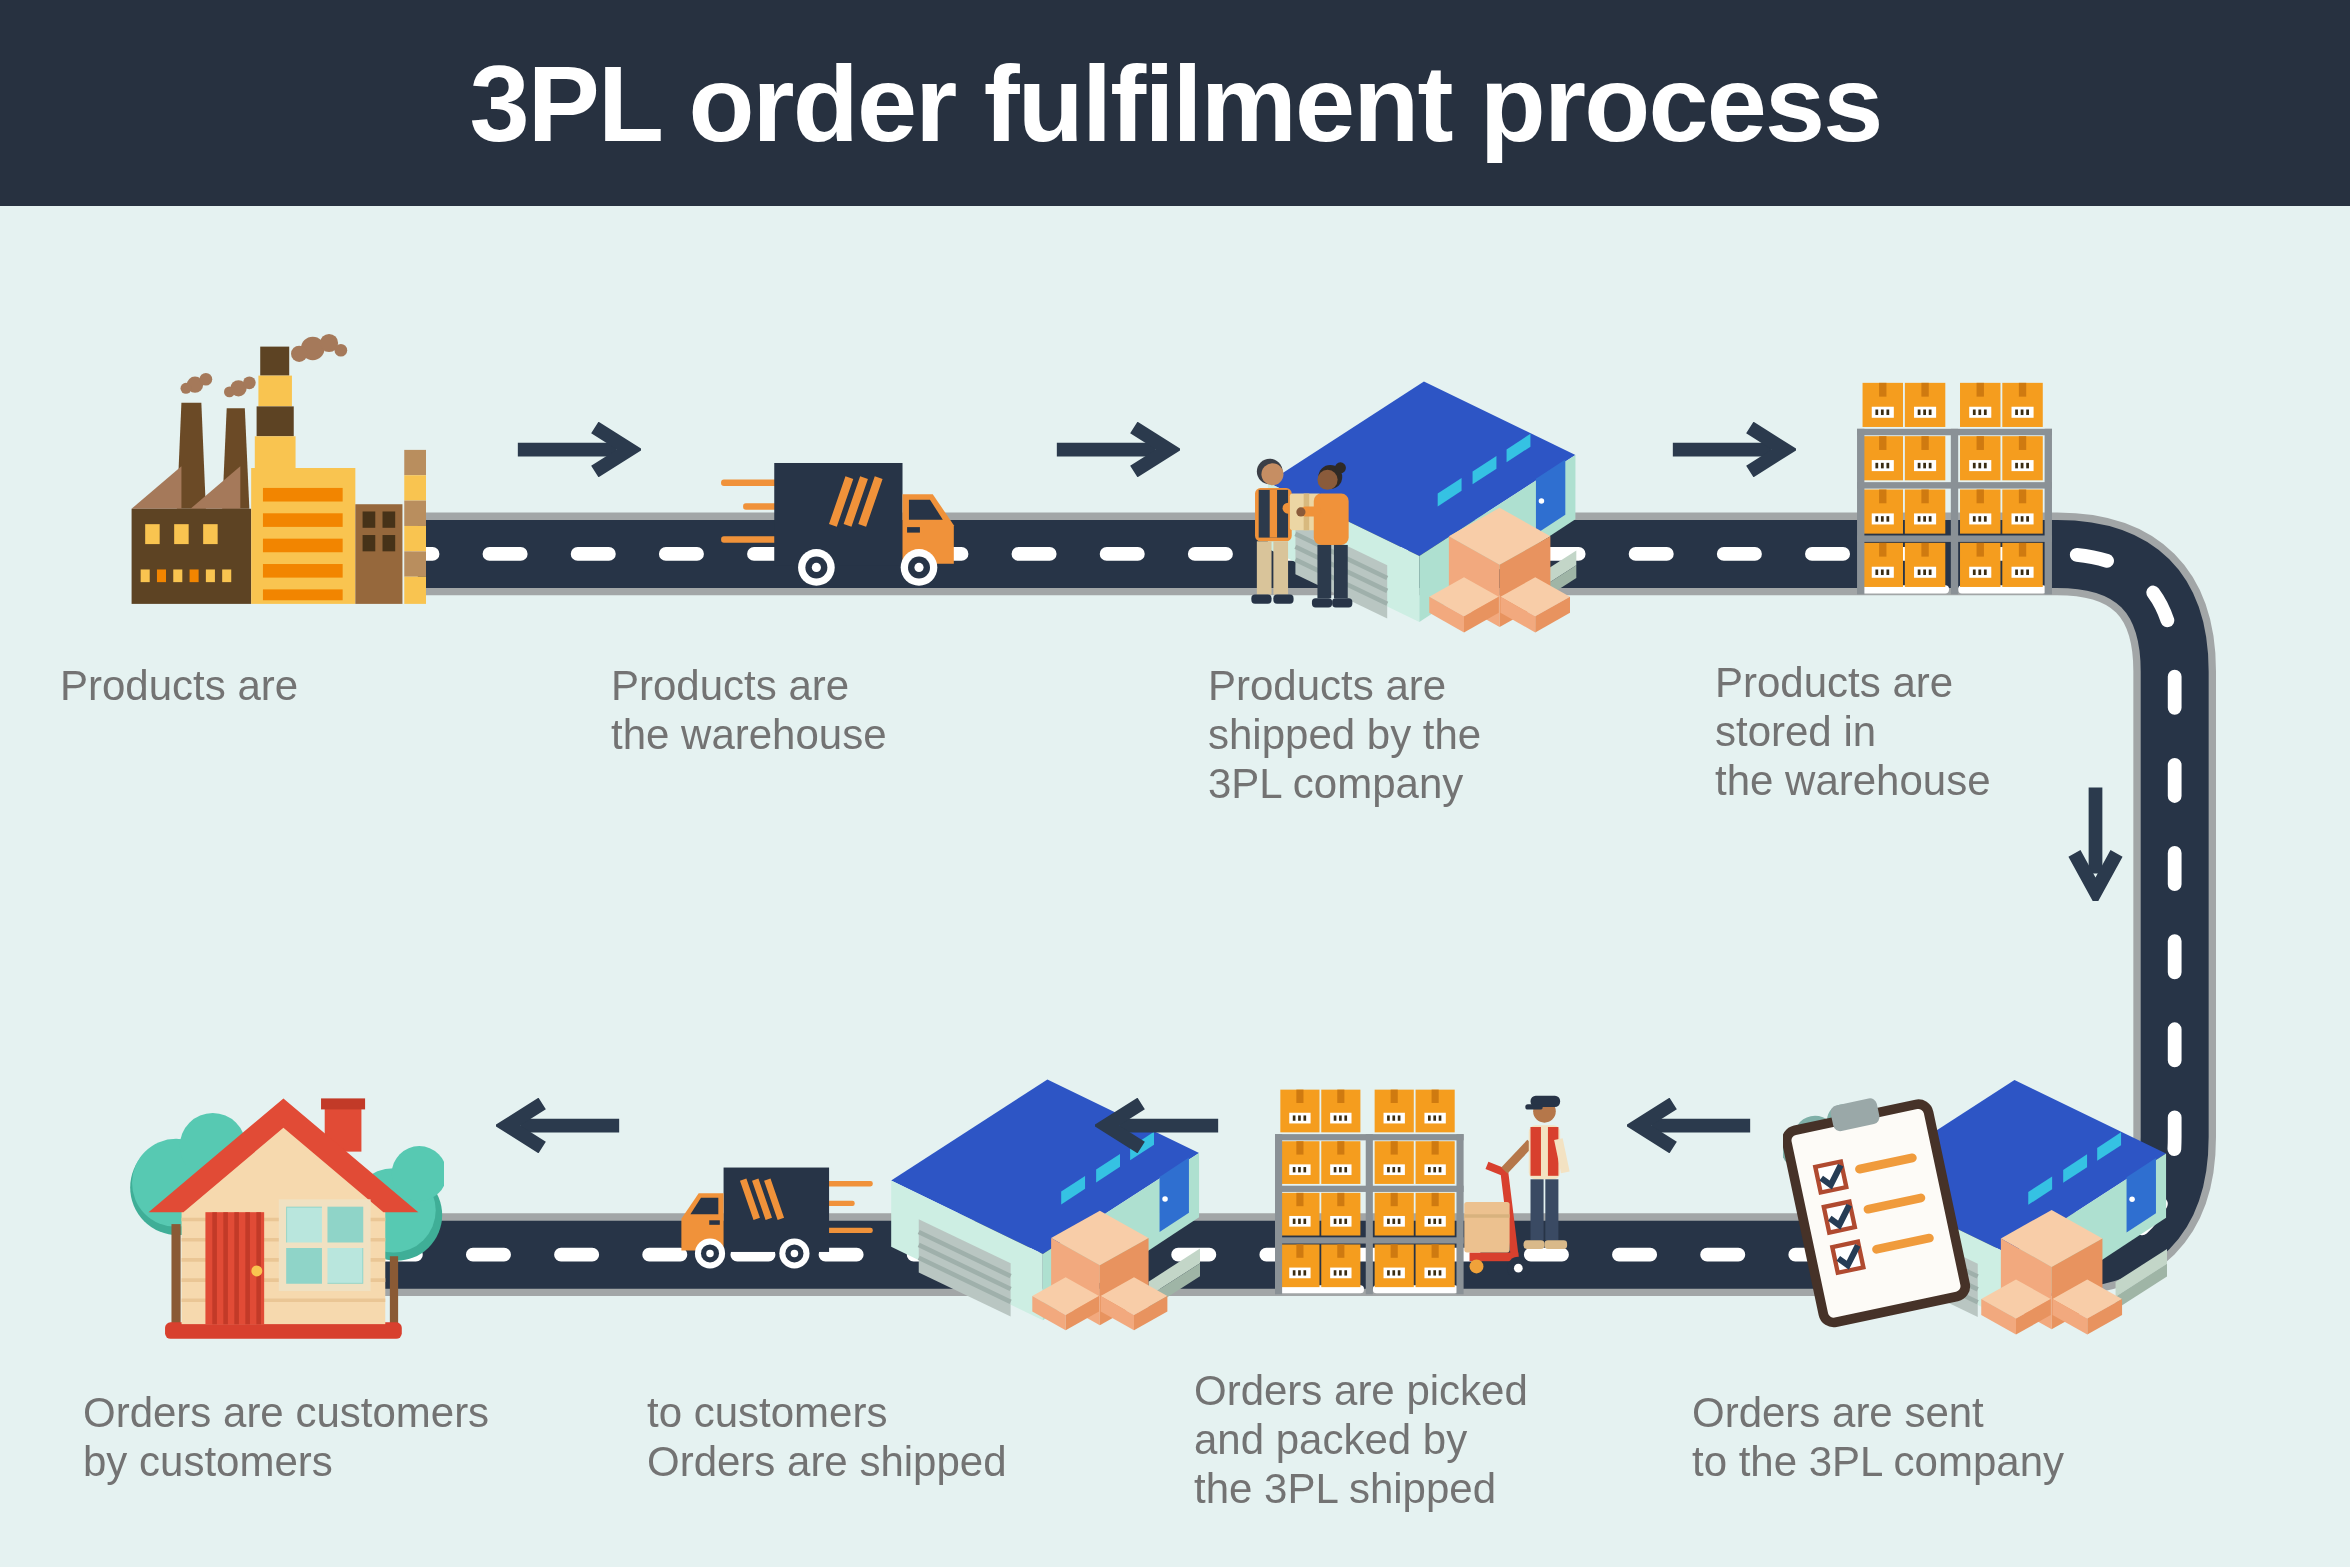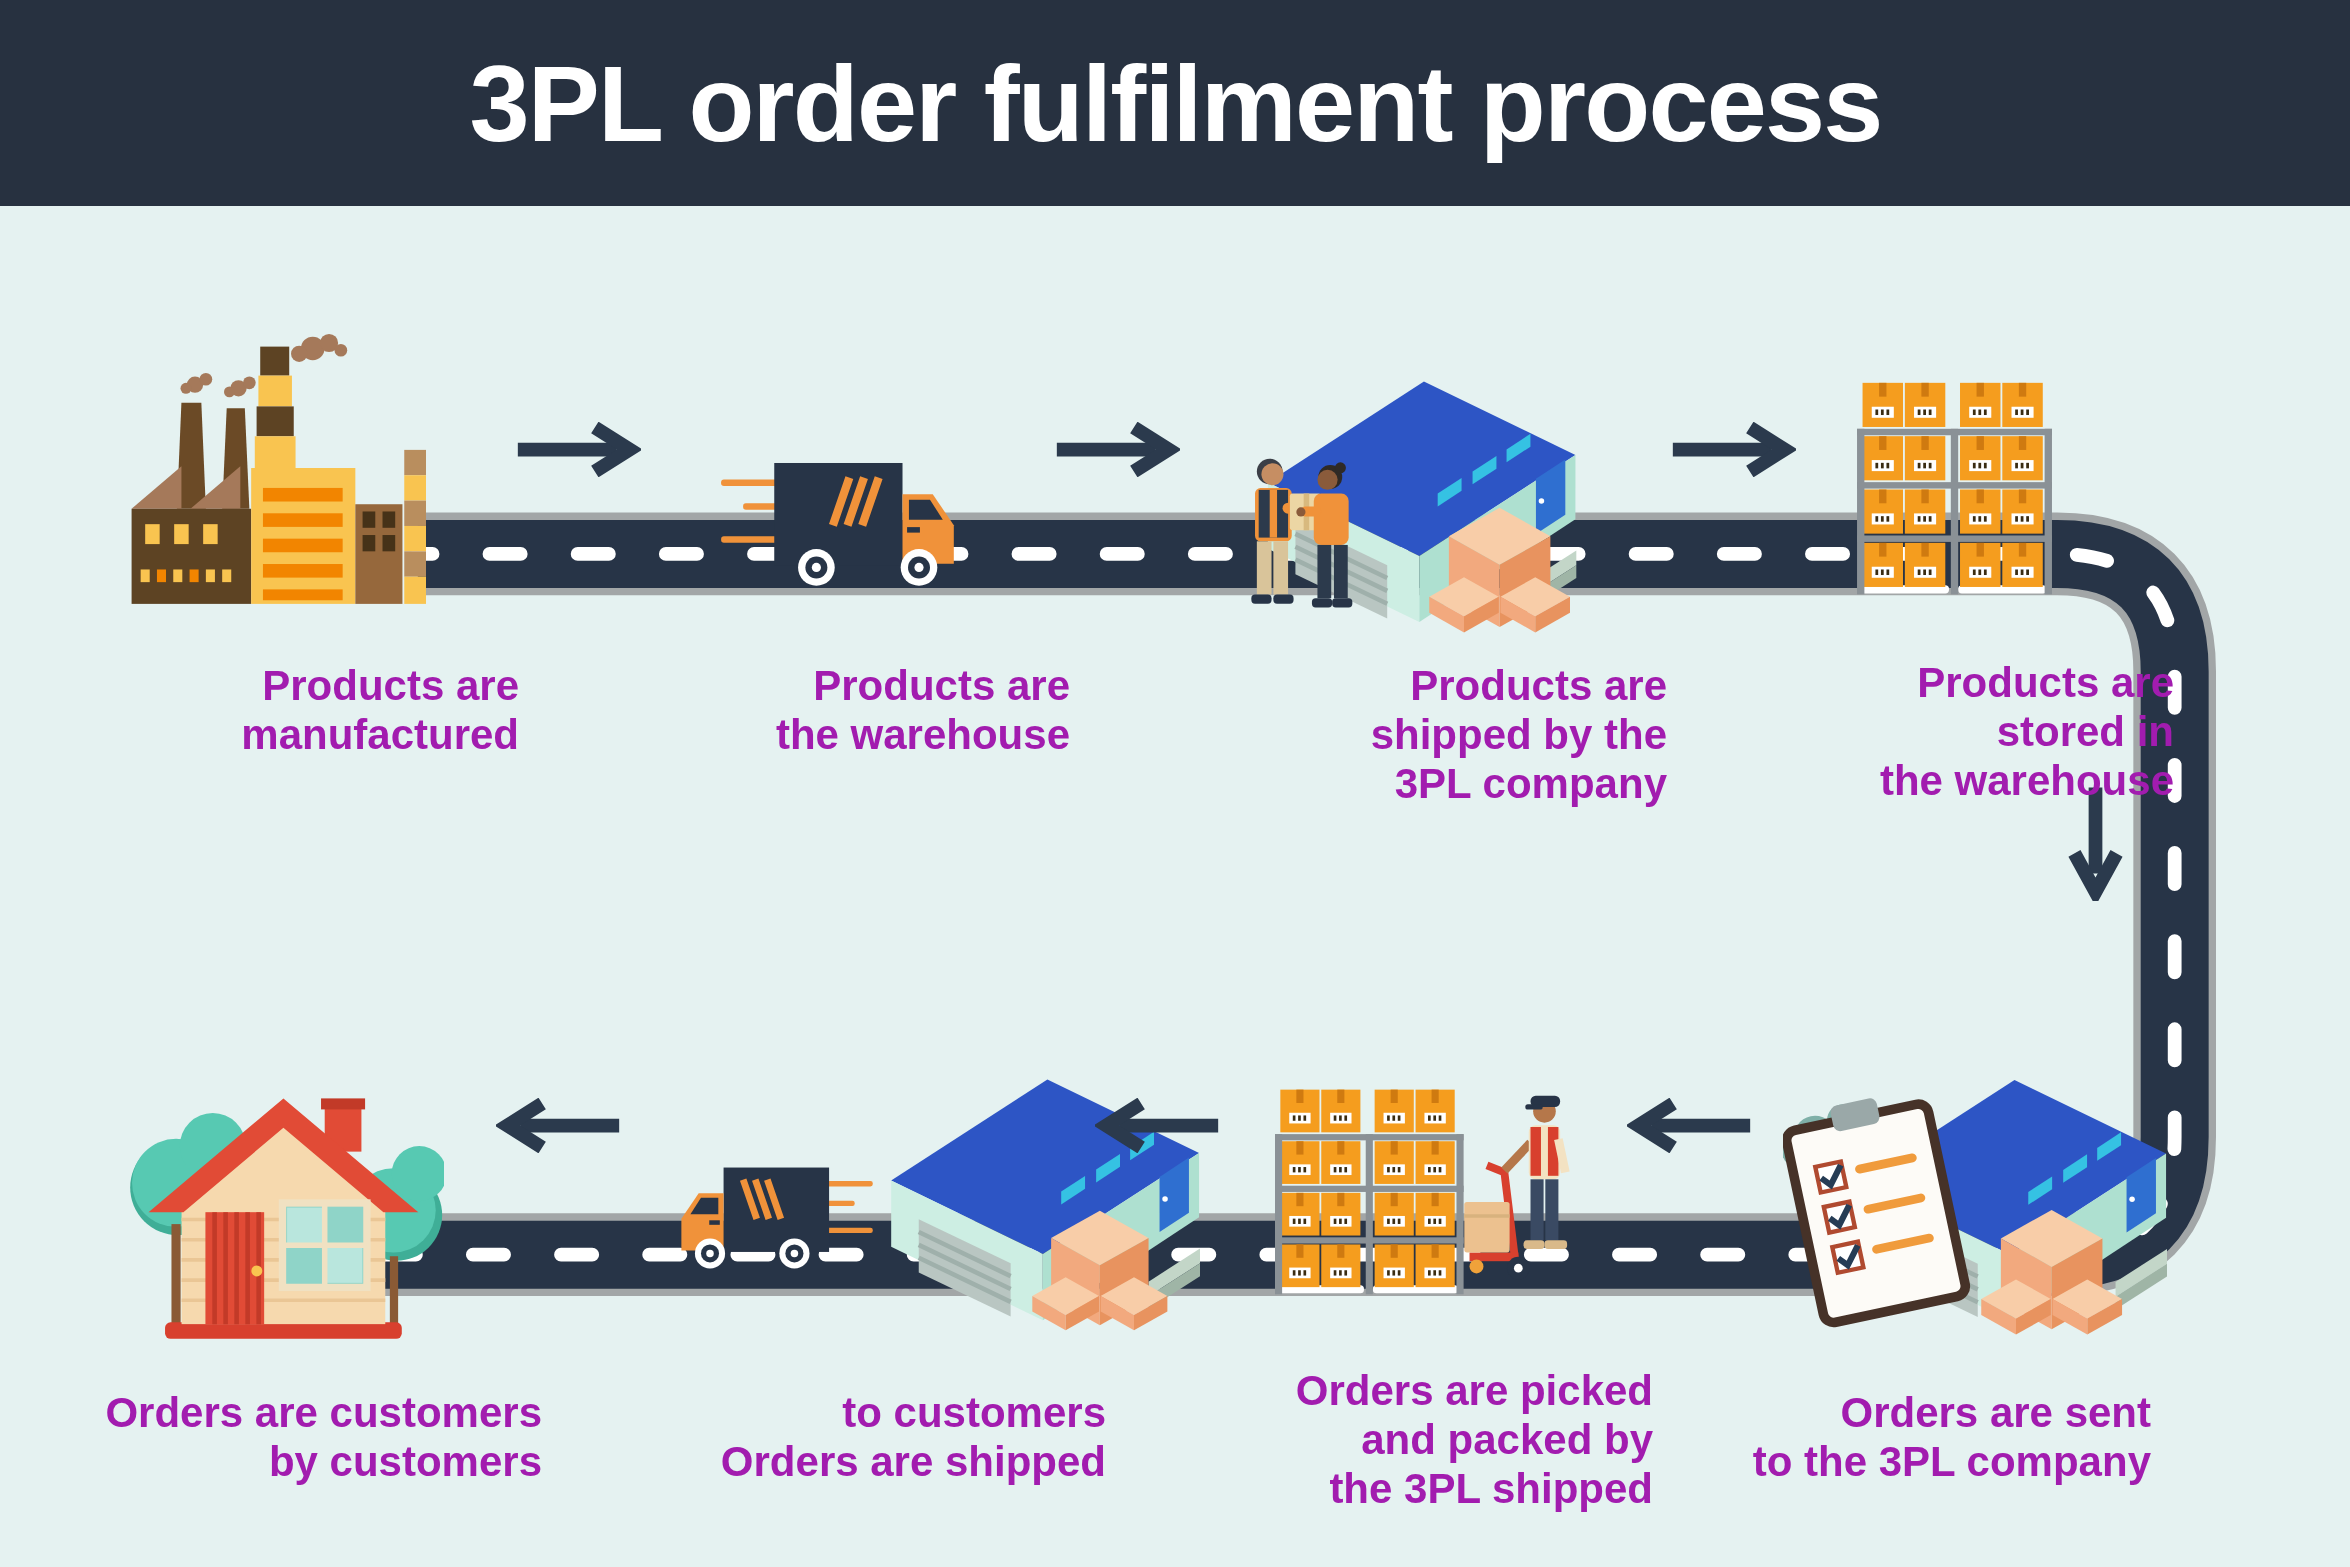--- a/index.html
+++ b/index.html
@@ -14,22 +14,22 @@
   #header h1{
     margin:16px;color:#ffffff;font-size:108px;font-weight:700;letter-spacing:-1.8px;
     font-family:"Liberation Sans",sans-serif;
   }
   .layer{position:absolute;left:0;top:0;}
   .icon{position:absolute;}
   .arrow{position:absolute;width:129px;height:55px;}
   .arrow.flip{transform:scaleX(-1);}
   .arrow-down{position:absolute;width:55px;height:119px;}
   .caption{
-    position:absolute;width:459px;text-align:right;color:#a21caf;
-    font-size:42px;line-height:49px;font-weight:700;
+    position:absolute;width:459px;text-align:left;color:#737373;
+    font-size:42px;line-height:49px;font-weight:400;
   }
   .caption span{display:block;}
 </style>
 </head>
 <body>
 
 <div id="canvas">
 
   <svg width="0" height="0" style="position:absolute" aria-hidden="true">
     <defs>
@@ -331,21 +331,20 @@
     </svg>
   <svg class="arrow flip" style="left:1095px;top:1098px" viewBox="0 0 140 60">
       <use href="#def-arrow"></use>
     </svg>
   <svg class="arrow flip" style="left:1627px;top:1098px" viewBox="0 0 140 60">
       <use href="#def-arrow"></use>
     </svg>
 
   <div class="caption" style="left:60px;top:661px">
     <span>Products are</span>
-    <span>manufactured</span>
     <span></span>
   </div>
   <div class="caption" style="left:611px;top:661px">
     <span>Products are</span>
     <span>the warehouse</span>
   </div>
   <div class="caption" style="left:1208px;top:661px">
     <span>Products are</span>
     <span>shipped by the</span>
     <span>3PL company</span>

